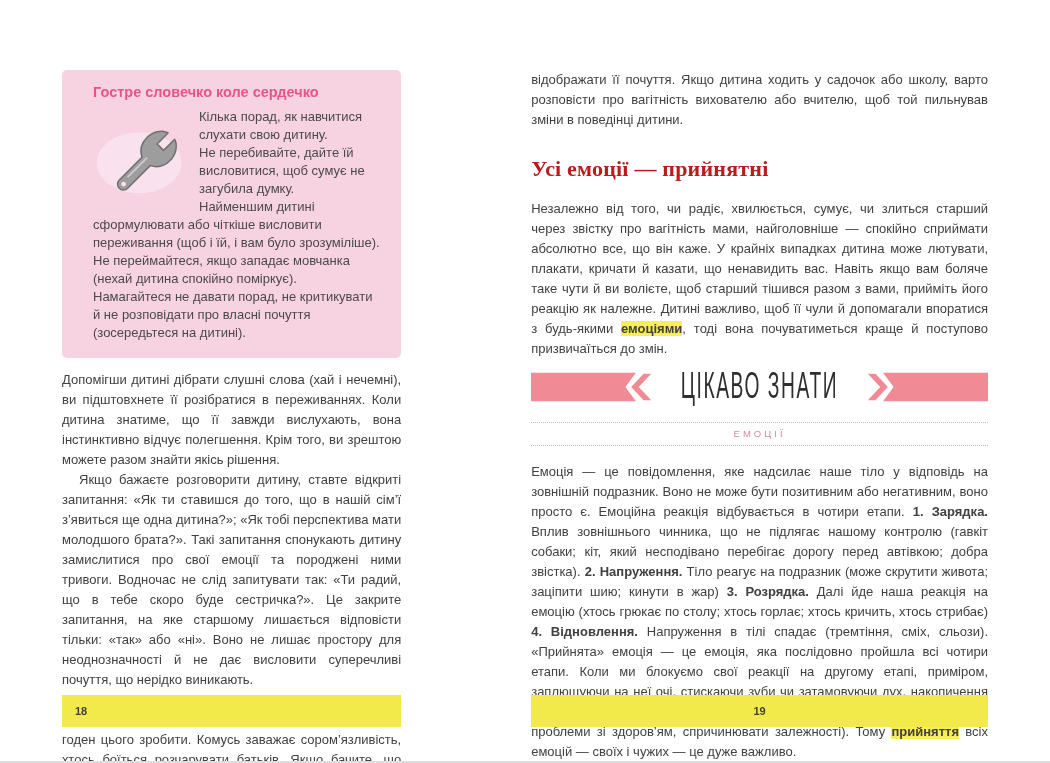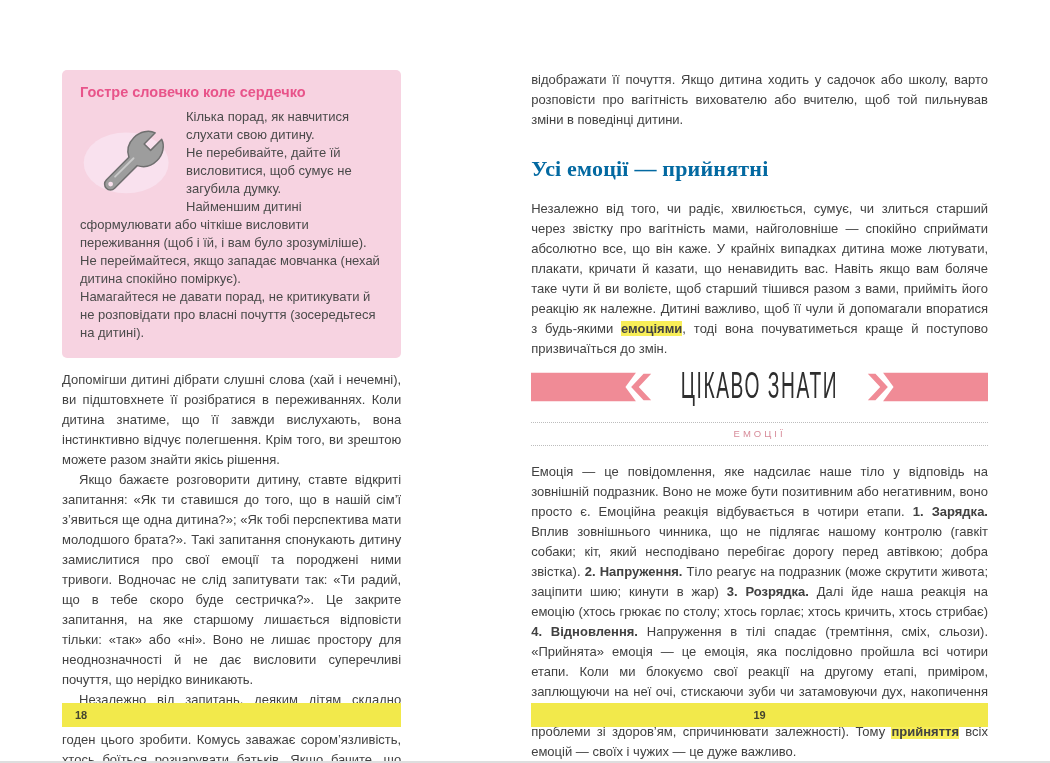--- a/index.html
+++ b/index.html
@@ -13,21 +13,21 @@
     padding: 0 62px;
     gap: 130px;
     background: #ffffff;
   }
   .page { position: relative; flex: 1 1 0; padding-top: 70px; }
 
   
   .callout {
     background: #f7d3e1;
     border-radius: 5px;
-    padding: 13px 18px 16px 18px;
+    padding: 13px 18px 16px 31px;
     font-size: 13px;
     line-height: 18px;
     color: #4a4a4a;
   }
   .callout-title {
     color: #e8548a;
     font-size: 14.5px;
     font-weight: 600;
     margin-bottom: 7px;
   }
@@ -44,35 +44,35 @@
     line-height: 20px;
     text-align: justify;
     margin: 0;
   }
   .body-text p + p { text-indent: 17px; }
 
   
   .footer-bar {
     position: absolute;
     left: 0; right: 0; bottom: 36px;
-    height: 24px;
+    height: 32px;
     background: #f2e94b;
     display: flex;
     align-items: center;
     padding: 0 13px;
   }
   .footer-bar.right { justify-content: center; }
   .page-num { font-size: 11px; font-weight: 600; color: #45452f; }
 
   
   .section-heading {
     font-family: "Liberation Serif", "DejaVu Serif", serif;
     font-size: 22px;
     font-weight: 700;
-    color: #0369a1;
+    color: #b91c1c;
     margin: 26px 0 17px 0;
     letter-spacing: 0.2px;
   }
   .hl { background: #f8ee58; }
   .b { font-weight: 700; }
 
   .banner {
     margin-top: 13px;
     height: 40px;
     display: flex;

